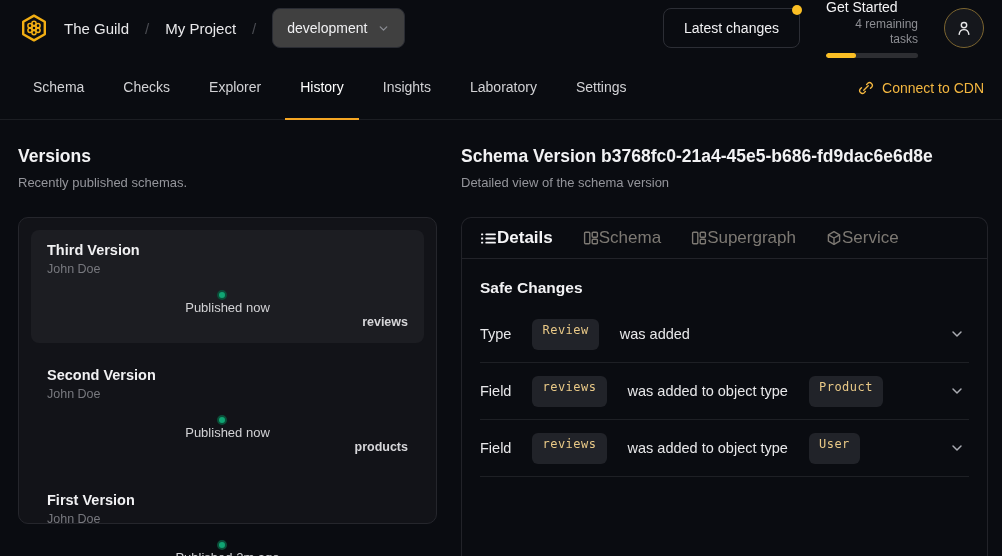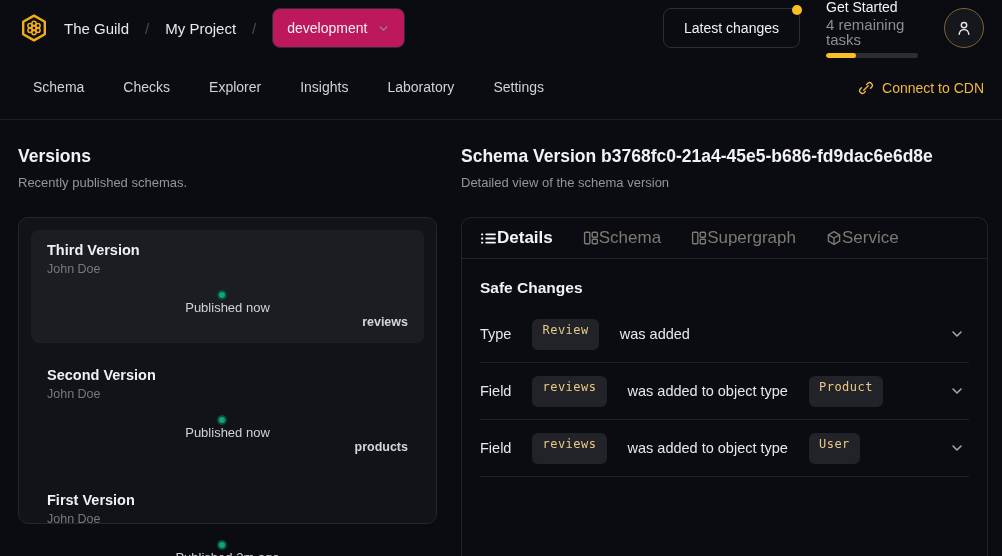--- a/index.html
+++ b/index.html
@@ -17,37 +17,37 @@
   .topbar {
     height: 56px; display: flex; align-items: center;
     justify-content: space-between; padding: 0 18px;
   }
   .tb-left { display: flex; align-items: center; gap: 14px; }
   .logo { width: 32px; height: 32px; display: flex; align-items: center; justify-content: center; }
   .crumb { font-size: 15px; color: #e9e9eb; text-decoration: none; cursor: pointer; }
   .crumb-sep { color: #4a4c52; font-size: 15px; padding: 0 2px; }
   .target-btn {
     display: flex; align-items: center; gap: 10px;
-    background: #be185d; border: 1px solid #2a2c33; border-radius: 8px;
+    background: #404040; border: 1px solid #2a2c33; border-radius: 8px;
     height: 40px; padding: 0 14px; font-size: 14px; color: #f0f0f2;
   }
   .chev { color: #8b8d94; }
 
   .tb-right { display: flex; align-items: center; gap: 26px; }
   .latest-btn {
     position: relative; height: 40px; padding: 0 20px;
     border: 1px solid #2c2e35; border-radius: 8px; font-size: 14px; color: #f2f2f4;
   }
   .notif-dot {
     position: absolute; top: -4px; right: -3px; width: 10px; height: 10px;
     border-radius: 50%; background: #fbbf24;
   }
   .get-started { width: 92px; cursor: pointer; }
   .gs-title { font-size: 14px; font-weight: 400; color: #f3f3f5; line-height: 17px; }
-  .gs-sub { font-size: 15px; color: #8d8e93; line-height: 15px; margin-top: 1px; }
+  .gs-sub { font-size: 12px; color: #8d8e93; line-height: 15px; margin-top: 1px; text-align: right; }
   .gs-track { margin-top: 6px; height: 5px; border-radius: 3px; background: #2d2e32; overflow: hidden; }
   .gs-fill { height: 100%; border-radius: 3px; background: #fbbf24; }
   .avatar {
     width: 40px; height: 40px; border-radius: 50%;
     border: 1.5px solid #7c6530; background: #15171c;
     display: flex; align-items: center; justify-content: center; color: #e6e6e8;
   }
 
   
   .nav {
@@ -168,20 +168,21 @@
       </span>
     </button>
   </div>
 </header>
 
 <nav class="nav">
   <div class="tabs">
     <button class="tab">Schema</button>
     <button class="tab">Checks</button>
     <button class="tab">Explorer</button>
+    <button class="tab active">History</button>
     <button class="tab">Insights</button>
     <button class="tab">Laboratory</button>
     <button class="tab">Settings</button>
   </div>
   <a class="cdn-link">
     <span>
       <svg width="16" height="16" viewBox="0 0 20 20" fill="none" stroke="currentColor" stroke-width="1.7" stroke-linecap="round" stroke-linejoin="round">
         <path d="M10.8 5.6l1.4-1.4a3.4 3.4 0 0 1 4.8 4.8l-1.4 1.4"></path>
         <path d="M9.2 14.4l-1.4 1.4a3.4 3.4 0 0 1-4.8-4.8l1.4-1.4"></path>
         <line x1="7.2" y1="12.8" x2="12.8" y2="7.2"></line>

